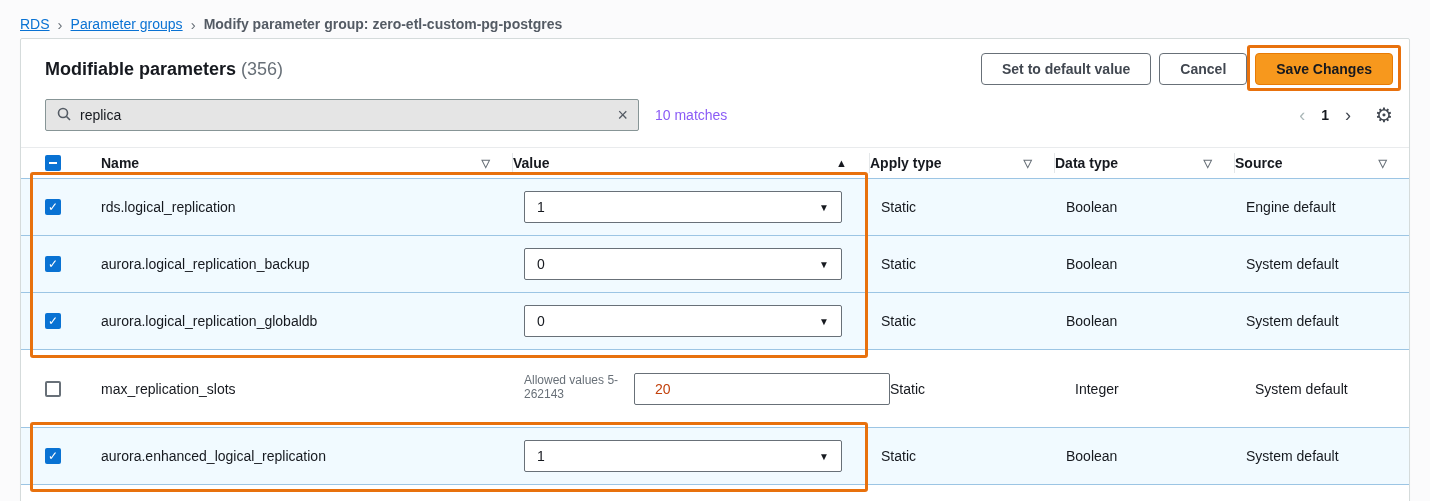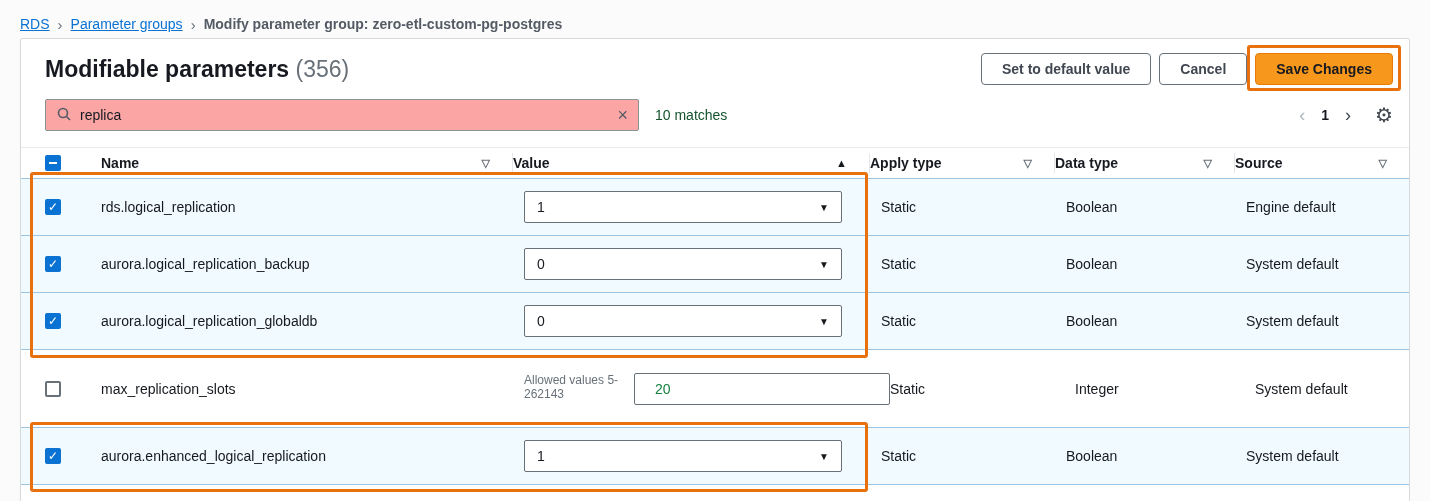--- a/index.html
+++ b/index.html
@@ -10,34 +10,34 @@
   .breadcrumb { padding:18px 0 0 20px; height:30px; display:flex; align-items:center; gap:8px; }
   .breadcrumb a { color:#0972d3; text-decoration:underline; cursor:pointer; }
   .breadcrumb .sep { color:#687078; font-size:15px; }
   .breadcrumb .current { color:#545b64; font-weight:700; }
 
   
   .card { position:absolute; left:20px; top:38px; width:1390px; height:470px; background:#fff;
           border:1px solid #d5dbdb; border-radius:2px; box-shadow:0 1px 1px rgba(0,0,0,.05); }
 
   .card-header { display:flex; align-items:center; justify-content:space-between; padding:14px 16px 12px 24px; }
-  .title { font-size:23px; font-weight:700; color:#16191f; }
+  .title { font-size:18px; font-weight:700; color:#16191f; }
   .title .count { color:#687078; font-weight:400; }
   .actions { display:flex; gap:8px; }
   .btn { height:32px; padding:0 20px; font-size:14px; font-weight:700; border-radius:4px; cursor:pointer;
          background:#fff; border:1px solid #687078; color:#414750; font-family:inherit; }
   .btn.primary { background:#f7981d; border:1px solid #e87b05; color:#16191f; }
 
   
   .toolbar { display:flex; align-items:center; padding:2px 16px 16px 24px; }
   .search { display:flex; align-items:center; gap:8px; width:594px; height:32px; padding:0 10px;
-            border:1px solid #879596; border-radius:2px; background:#fca5a5; }
+            border:1px solid #879596; border-radius:2px; background:#e5e5e5; }
   .search input { flex:1; border:none; outline:none; font-size:14px; color:#16191f; font-family:inherit; background:transparent; }
   .clear-x { color:#545b64; font-size:18px; line-height:1; cursor:pointer; }
-  .matches { margin-left:16px; color:#14532d; }
+  .matches { margin-left:16px; color:#8b5cf6; }
   .pager { margin-left:auto; display:flex; align-items:center; gap:16px; }
   .pg { font-size:18px; line-height:1; cursor:pointer; }
   .pg.prev { color:#aab7b8; }
   .pg.num { font-size:14px; font-weight:700; color:#16191f; }
   .pg.next { color:#414750; }
   .gear { font-size:20px; color:#414750; cursor:pointer; margin-left:8px; }
 
   
   .thead { display:flex; align-items:center; height:32px; border-top:1px solid #e9ebed; border-bottom:1px solid #e9ebed;
            font-weight:700; color:#16191f; }
@@ -62,21 +62,21 @@
   .checkbox { width:16px; height:16px; border-radius:2px; display:flex; align-items:center; justify-content:center; cursor:pointer; }
   .checkbox.checked { background:#0972d3; color:#fff; font-size:12px; }
   .checkbox.unchecked { background:#fff; border:2px solid #687078; }
   .checkbox.indeterminate { background:#0972d3; }
   .checkbox .dash { width:8px; height:2px; background:#fff; display:block; }
 
   .select { width:318px; height:32px; border:1px solid #687078; border-radius:2px; background:#fff;
             display:flex; align-items:center; justify-content:space-between; padding:0 12px; cursor:pointer; }
   .select .caret { font-size:10px; color:#16191f; }
   .text-input { width:318px; height:32px; border:1px solid #687078; border-radius:2px; padding:0 20px;
-                font-size:14px; color:#15803d; font-family:inherit; }
+                font-size:14px; color:#c2410c; font-family:inherit; }
   .stack { display:flex; flex-direction:row; gap:6px; padding:9px 0; }
   .helper { font-size:12px; color:#687078; }
 
   
   .annotation { position:absolute; border:3px solid #e8710d; border-radius:3px; pointer-events:none; z-index:5; }
   #anno-save { left:1247px; top:45px; width:154px; height:46px; }
   #anno-rows { left:30px; top:172px; width:838px; height:186px; }
   #anno-row5 { left:30px; top:422px; width:838px; height:70px; }
 </style>
 </head>

